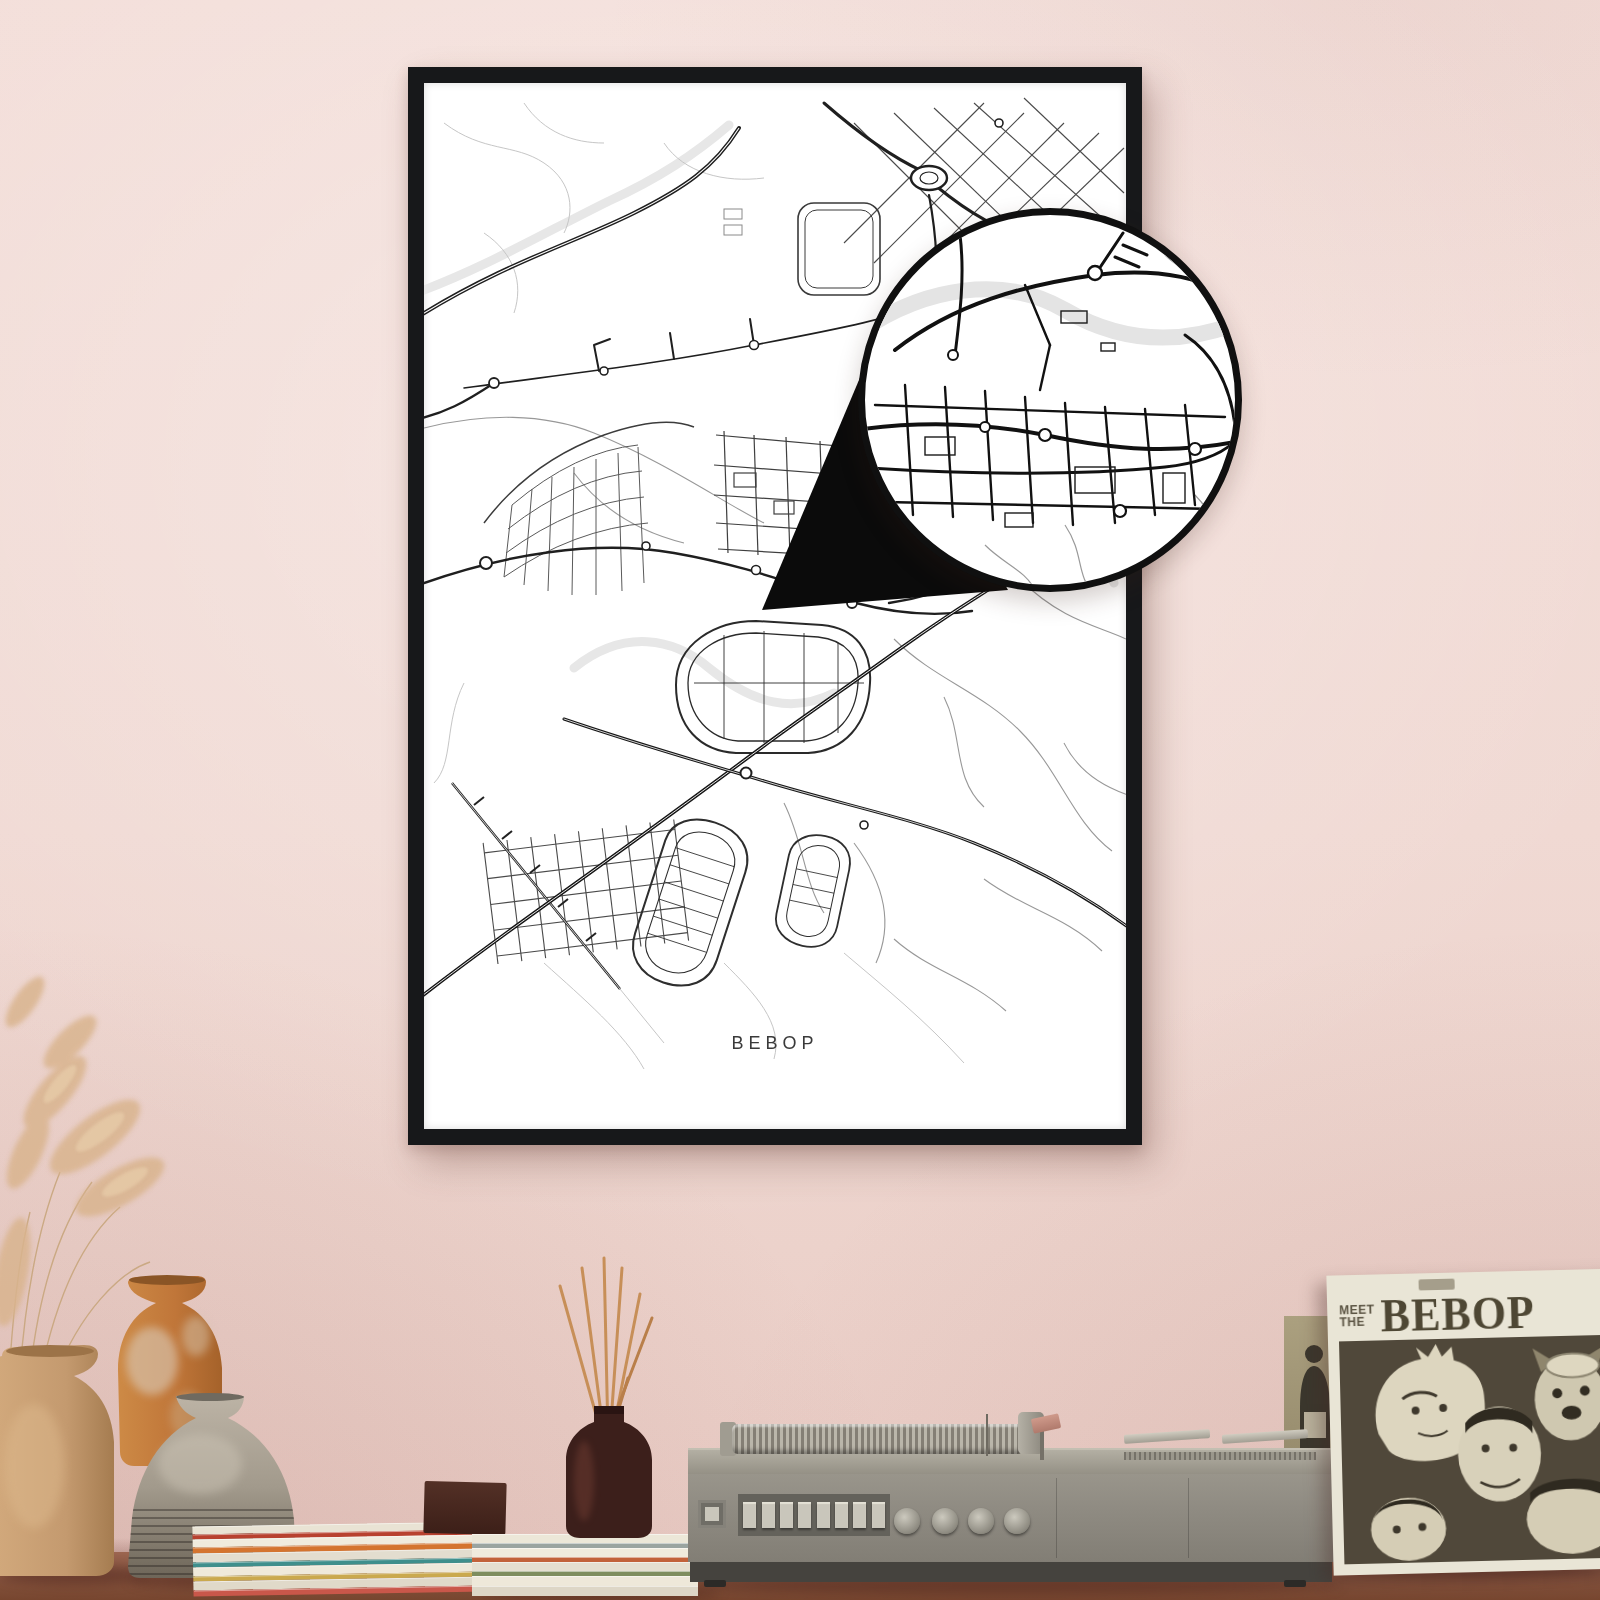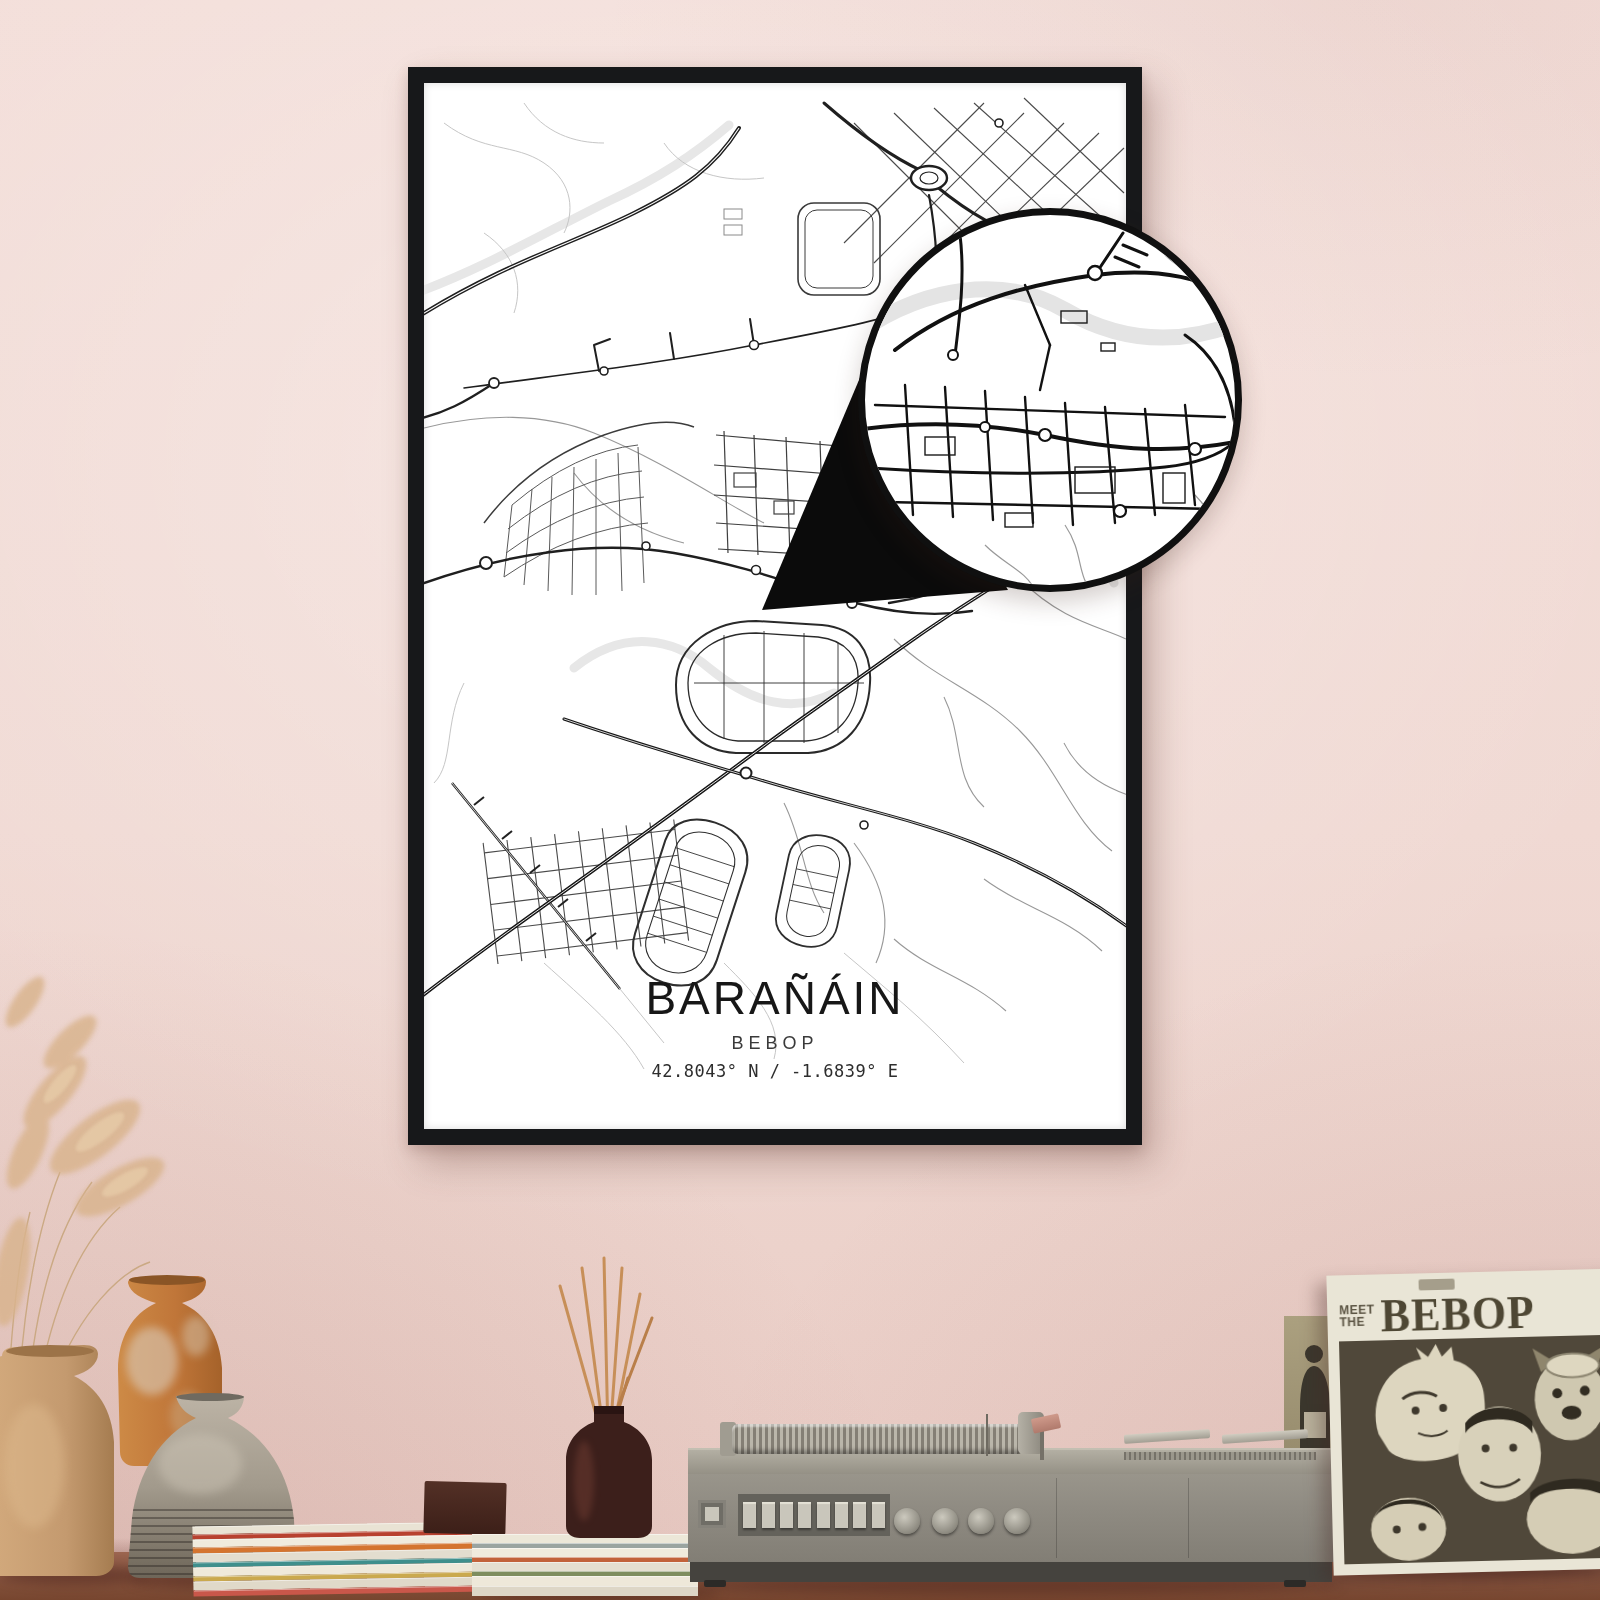--- a/index.html
+++ b/index.html
@@ -265,23 +265,21 @@
         <circle cx="62" cy="480" r="6" stroke-width="2"></circle>
         <circle cx="332" cy="487" r="4.5" stroke-width="1.6"></circle>
         <circle cx="428" cy="520" r="5" stroke-width="1.8"></circle>
         <circle cx="602" cy="139" r="4.5" stroke-width="1.6"></circle>
         <circle cx="575" cy="40" r="4" stroke-width="1.6"></circle>
         <circle cx="612" cy="332" r="4.5" stroke-width="1.6"></circle>
         <circle cx="322" cy="690" r="5.5" stroke-width="2"></circle>
         <circle cx="440" cy="742" r="4" stroke-width="1.6"></circle>
       </g>
     </svg>
-    <div class="poster-text poster-title">BARAÑÁIN</div>
     <div class="poster-text poster-country">BEBOP</div>
-    <div class="poster-text poster-coords">42.8043° N / -1.6839° E</div>
   </div>
 </div>
 
 <svg class="zoom-triangle" viewBox="0 0 300 310">
   <polygon points="135,22 22,290 268,270" fill="#0b0b0b"></polygon>
 </svg>
 <div class="magnifier">
   <svg viewBox="0 0 370 370">
     <path d="M-10 120 C60 70 140 60 200 95 C260 130 320 130 380 105" stroke="#e4e4e4" stroke-width="16" fill="none"></path>
     <g stroke="#9a9a9a" stroke-width="1.2" fill="none">

